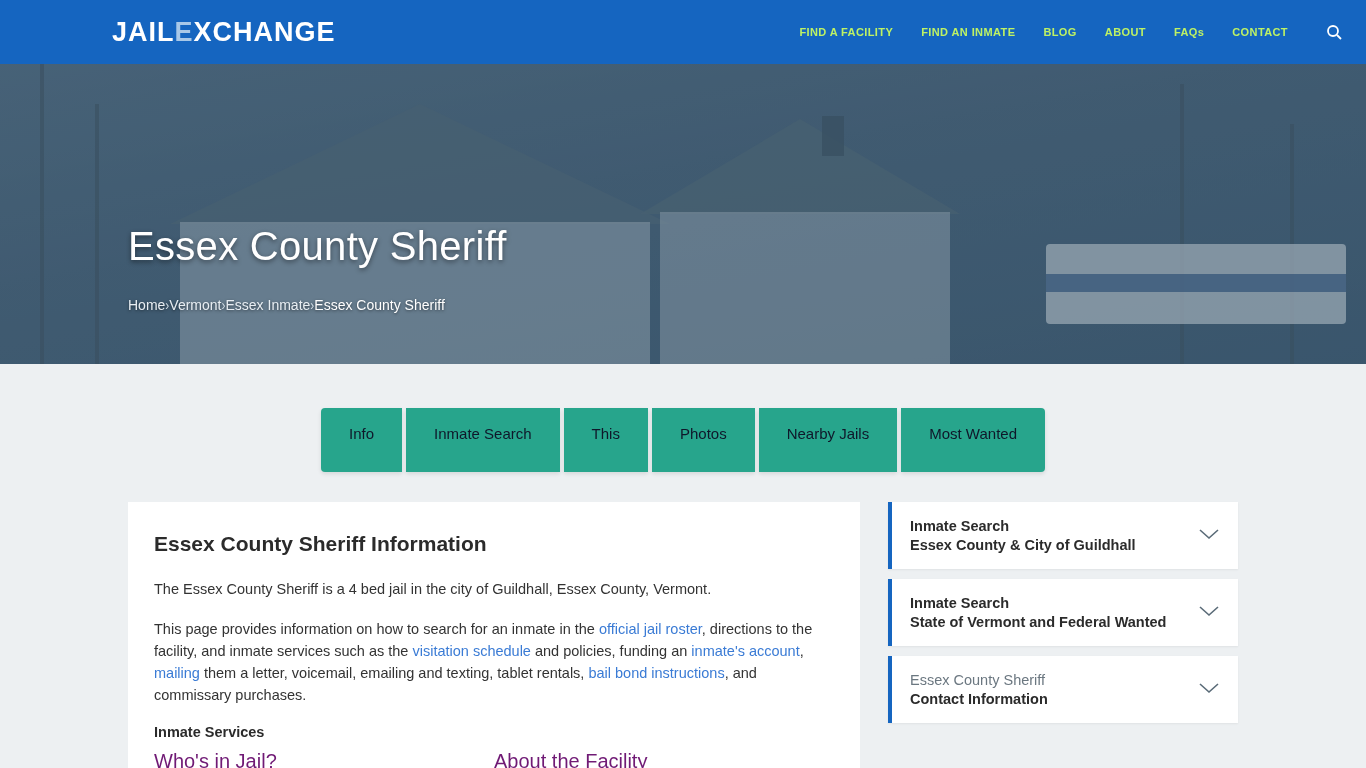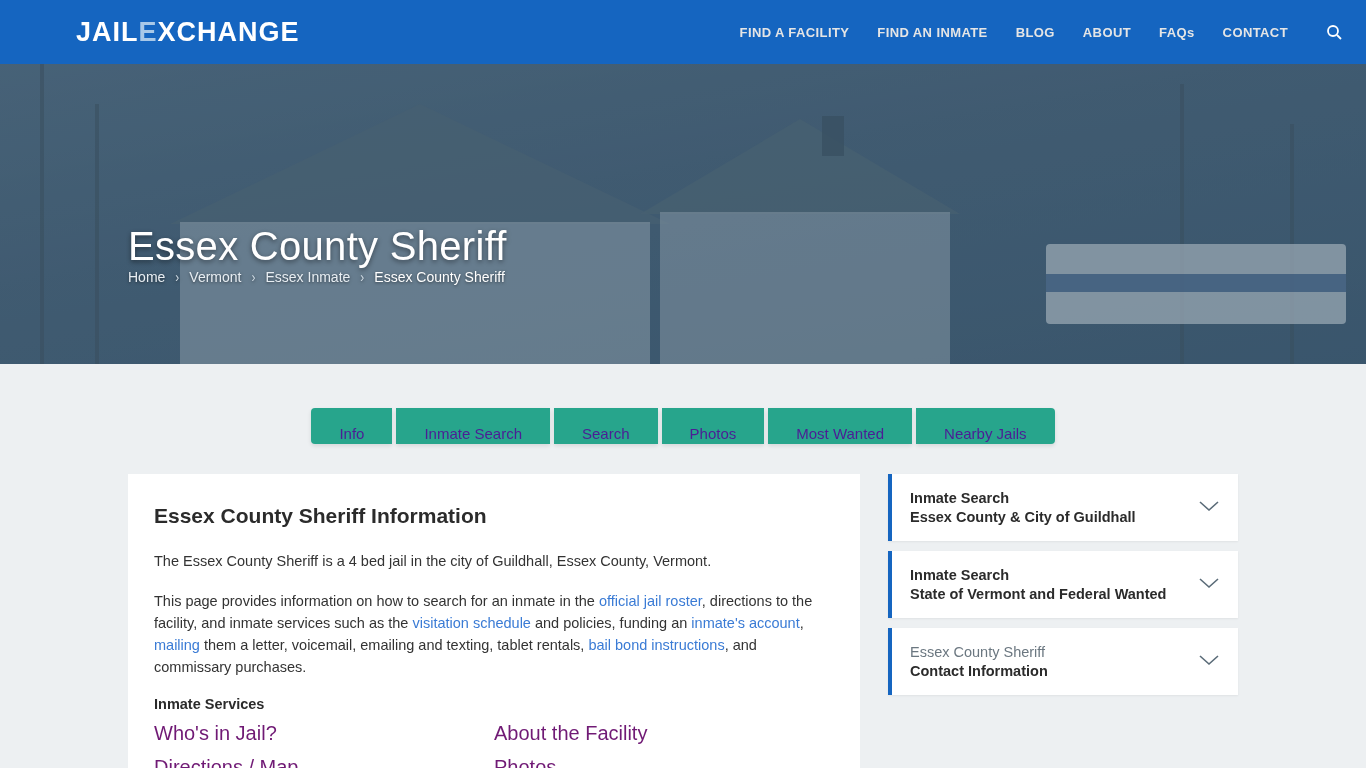--- a/index.html
+++ b/index.html
@@ -10,40 +10,40 @@
     font-family: "Liberation Sans", sans-serif;
     background: #edf0f2;
   }
 
   
   .header {
     height: 64px;
     background: #1565c0;
     display: flex;
     align-items: center;
-    padding: 0 24px 0 76px;
+    padding: 0 24px 0 112px;
     position: relative;
   }
   .logo {
     font-size: 27px;
     font-weight: bold;
     letter-spacing: 1px;
     color: #ffffff;
     white-space: nowrap;
   }
   .logo .lite { color: #a8c8e8; font-weight: bold; }
   .nav {
     margin-left: auto;
     display: flex;
     align-items: center;
     gap: 28px;
   }
   .nav-item {
-    color: #e5e5e5;
-    font-size: 13px;
+    color: #bef264;
+    font-size: 11px;
     font-weight: bold;
     letter-spacing: 0.4px;
     cursor: pointer;
     white-space: nowrap;
   }
   .search-icon {
     color: #ffffff;
     margin-left: 10px;
     display: flex;
     align-items: center;
@@ -137,23 +137,24 @@
     top: 160px;
   }
   .hero-title {
     color: #ffffff;
     font-size: 40px;
     font-weight: normal;
     text-shadow: 0 2px 5px rgba(0,0,0,.45);
     letter-spacing: .3px;
   }
   .breadcrumb {
-    display: flex;
-    align-items: center;
-    gap: 10px;
+    margin-top: 28px;
+    display: flex;
+    align-items: center;
+    gap: 0;
     font-size: 14px;
     color: #e8eef3;
     text-shadow: 0 1px 3px rgba(0,0,0,.5);
   }
   .breadcrumb .crumb { cursor: pointer; }
   .breadcrumb .sep {
     color: #d2dde6;
     font-size: 12px;
     transform: scaleY(1.2);
   }
@@ -161,24 +162,24 @@
 
   
   .tabs {
     display: flex;
     justify-content: center;
     gap: 4px;
     margin-top: 44px;
   }
   .tab {
     background: #27a58c;
-    color: #4c1d95;
+    color: #0f172a;
     font-size: 15px;
     padding: 0 28px;
-    height: 36px;
+    height: 64px;
     line-height: 52px;
     cursor: pointer;
     white-space: nowrap;
     box-shadow: 0 2px 4px rgba(0,0,0,.10);
   }
   .tab:first-child { border-radius: 4px 0 0 4px; }
   .tab:last-child { border-radius: 0 4px 4px 0; }
 
   
   .main {
@@ -303,24 +304,24 @@
       <span class="crumb">Essex Inmate</span>
       <span class="sep">›</span>
       <span class="current">Essex County Sheriff</span>
     </div>
   </div>
 </div>
 
 <div class="tabs">
   <div class="tab">Info</div>
   <div class="tab">Inmate Search</div>
-  <div class="tab">Search</div>
+  <div class="tab">This</div>
   <div class="tab">Photos</div>
+  <div class="tab">Nearby Jails</div>
   <div class="tab">Most Wanted</div>
-  <div class="tab">Nearby Jails</div>
 </div>
 
 <div class="main">
 
   <div class="content-card">
     <div class="content-title">Essex County Sheriff Information</div>
 
     <div class="para">The Essex County Sheriff is a 4 bed jail in the city of Guildhall, Essex County, Vermont.</div>
 
     <div class="para">

